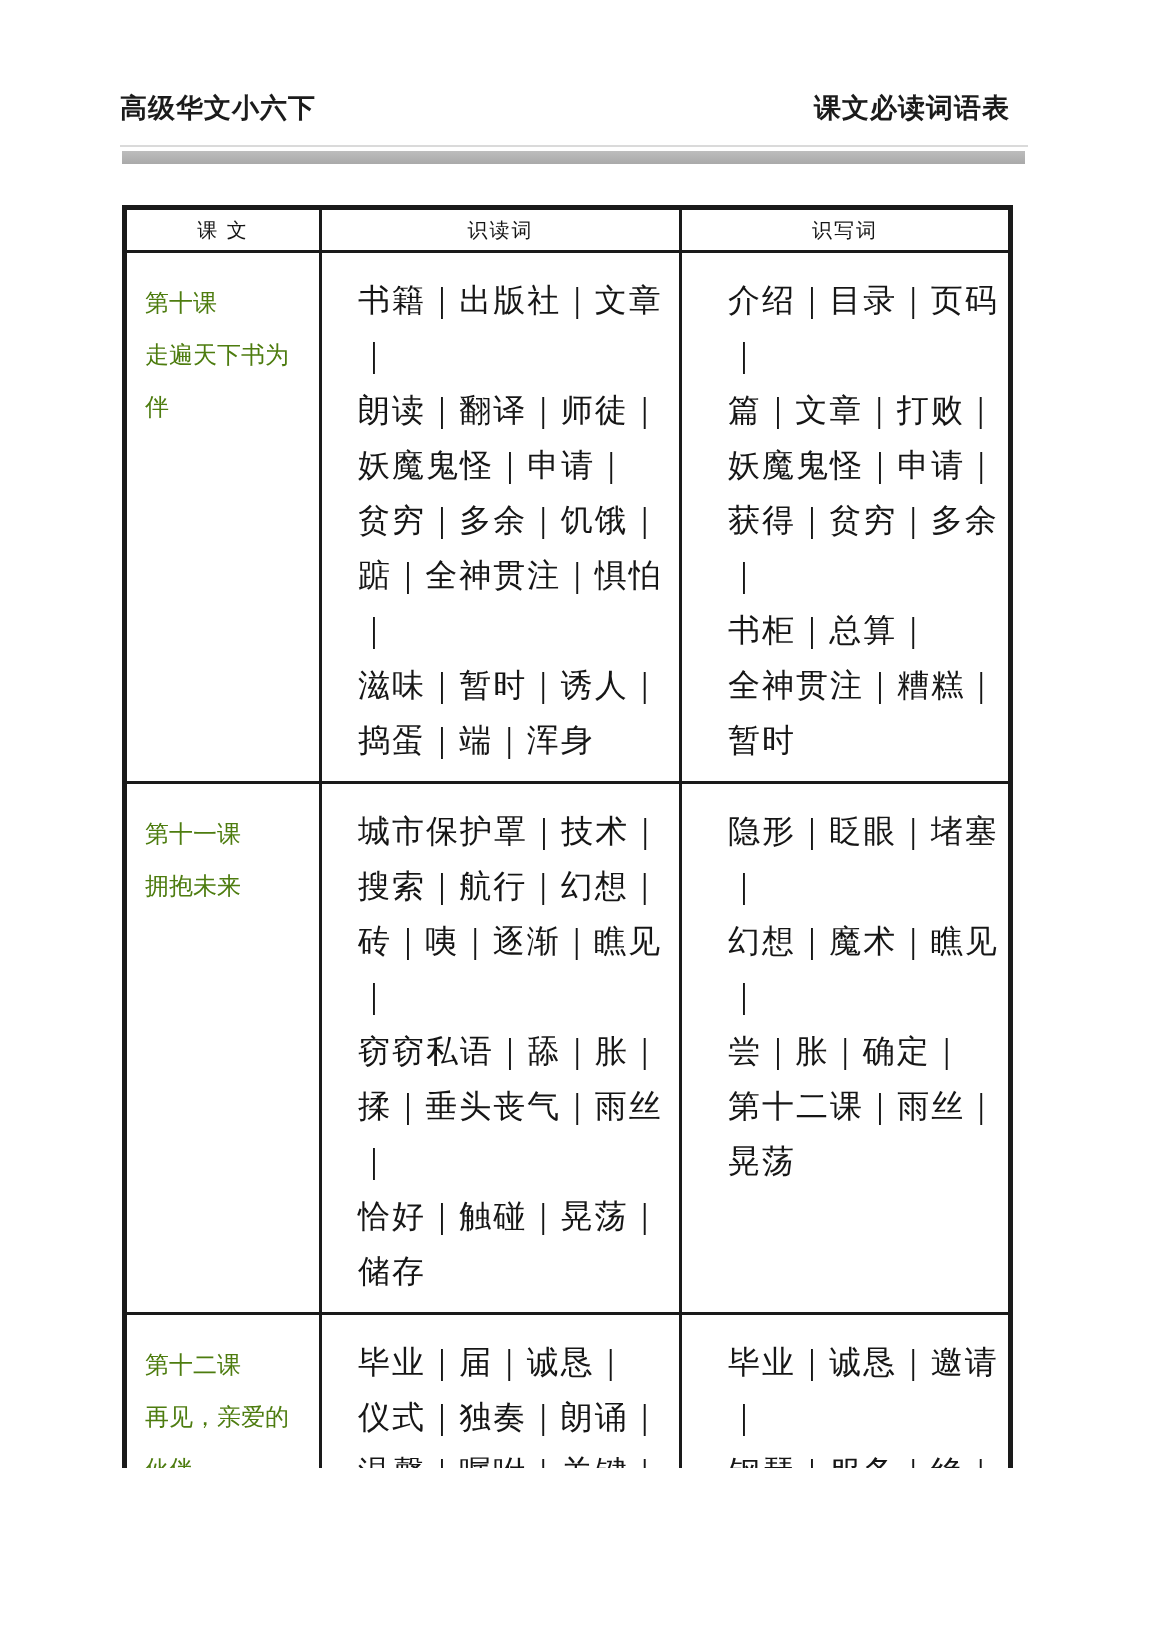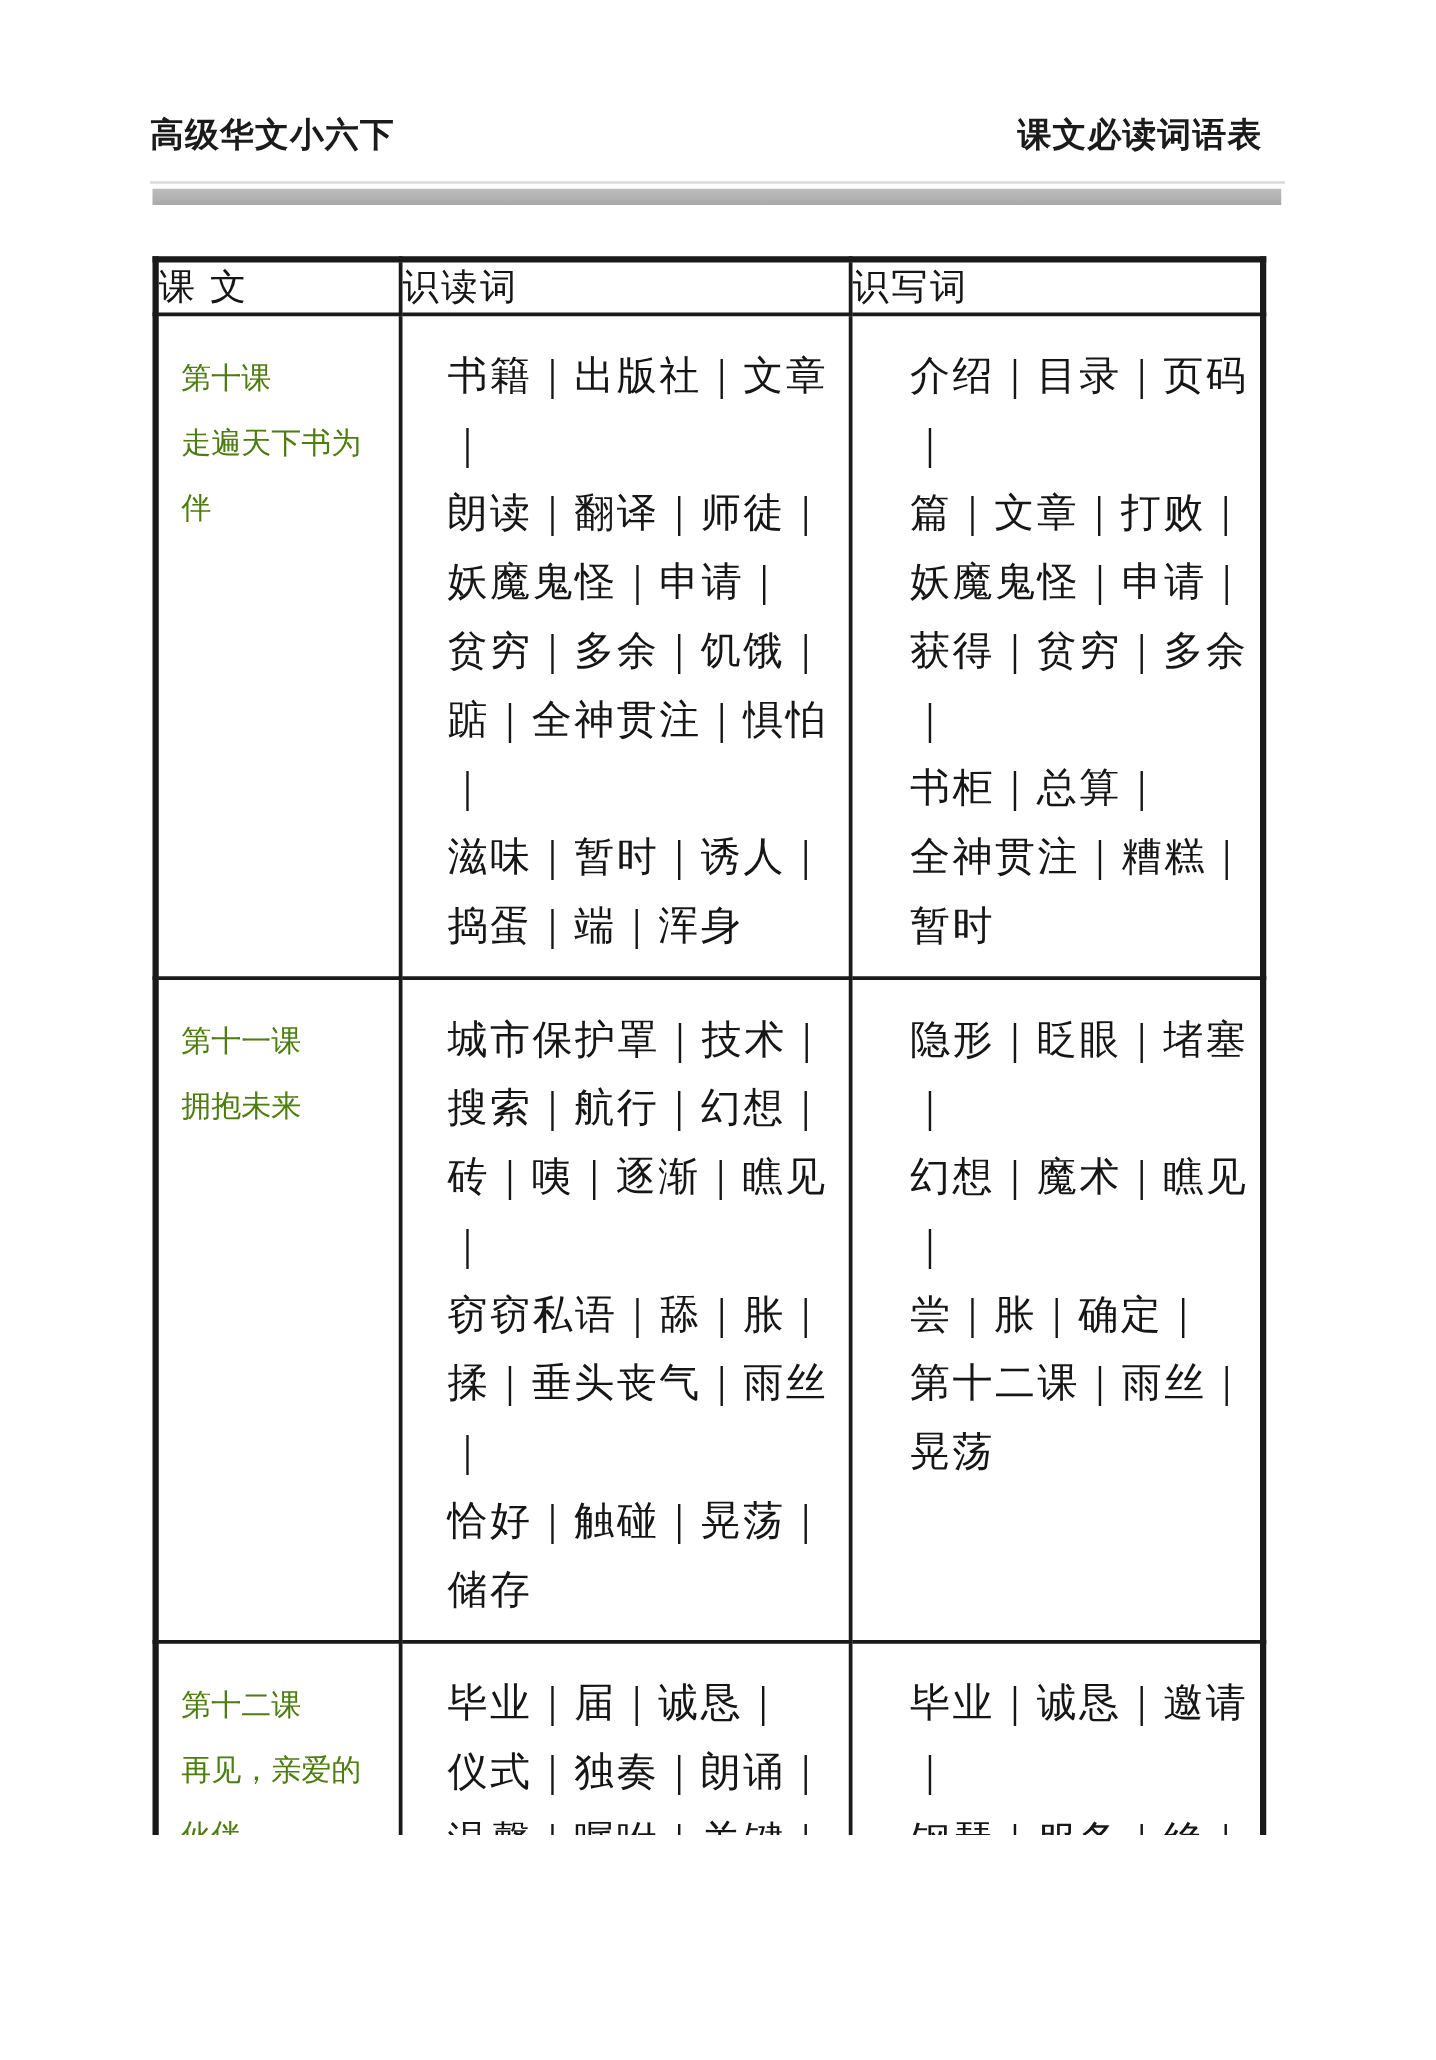--- a/index.html
+++ b/index.html
@@ -58,22 +58,22 @@
   .vocab-table th,
   .vocab-table td {
     border: 3px solid #1a1a1a;
   }
   .vocab-table {
     border: 5px solid #1a1a1a;
   }
   .vocab-table thead th {
     height: 44px;
     vertical-align: middle;
-    text-align: left;
-    font-size: 29px;
+    text-align: center;
+    font-size: 20px;
     font-weight: 500;
     letter-spacing: 2px;
     font-family: "Liberation Sans", sans-serif;
   }
   .vocab-table tbody td { vertical-align: top; }
 
   .lesson-cell {
     padding: 24px 12px 0 18px;
     font-size: 24px;
     line-height: 52px;

